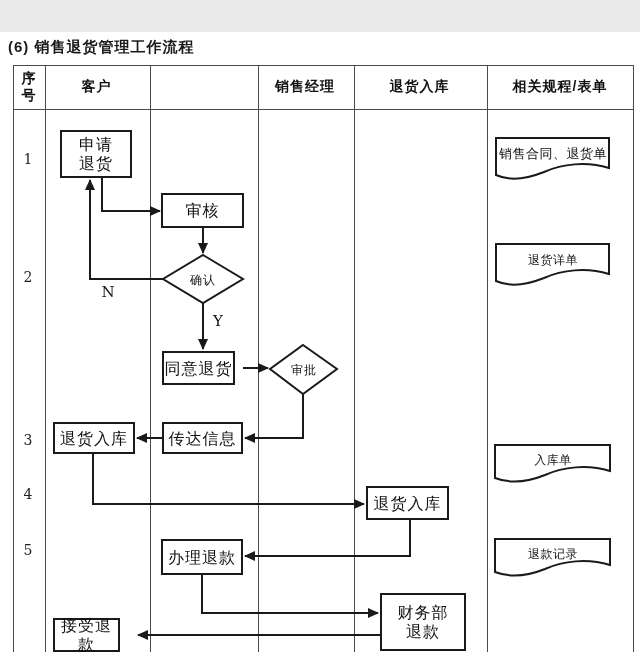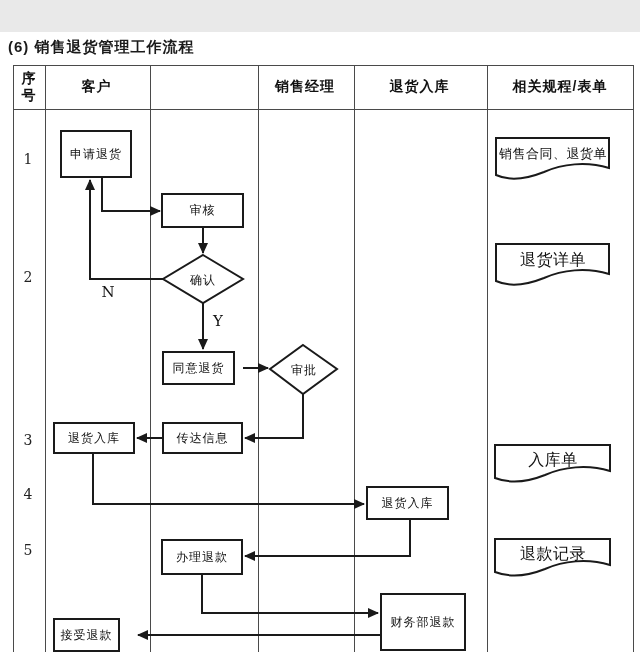--- a/index.html
+++ b/index.html
@@ -24,34 +24,34 @@
     letter-spacing:1px;line-height:17px;
   }
   .hcell.seq{word-break:break-all;letter-spacing:0;}
   .rownum{
     position:absolute;transform:translate(-50%,-50%);
     font-family:"DejaVu Serif",serif;font-size:14px;color:#222;
   }
   
   .node{
     position:absolute;box-sizing:border-box;border:2px solid #1a1a1a;
-    background:#fff;display:flex;flex-direction:row;align-items:center;
-    justify-content:center;font-size:12px;letter-spacing:1px;line-height:19px;
+    background:#fff;display:flex;flex-direction:column;align-items:center;
+    justify-content:center;font-size:16px;letter-spacing:1px;line-height:19px;
     text-align:center;z-index:3;
   }
   .shape-label{
     position:absolute;transform:translate(-50%,-50%);font-size:12px;
     letter-spacing:1px;text-align:center;z-index:4;white-space:nowrap;
   }
   .branch-label{
     position:absolute;transform:translate(-50%,-50%);
     font-family:"DejaVu Serif",serif;font-size:15px;z-index:4;
   }
   .doc-label{
-    position:absolute;transform:translate(-50%,-50%);font-size:16px;
+    position:absolute;transform:translate(-50%,-50%);font-size:12px;
     letter-spacing:0.5px;z-index:4;white-space:nowrap;
   }
   svg.overlay{position:absolute;left:0;top:0;z-index:2;pointer-events:none;}
   svg .flow{stroke:#1a1a1a;stroke-width:2;fill:none;}
   svg .shape{stroke:#1a1a1a;stroke-width:2;fill:#ffffff;}
 </style>
 </head>
 <body>
 
 <div class="stage">

